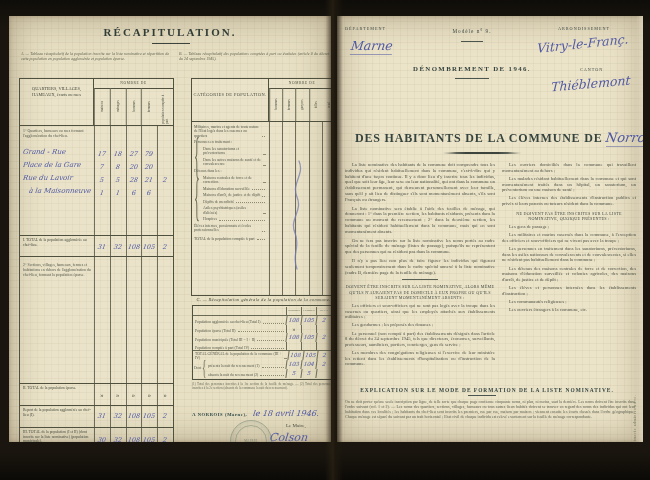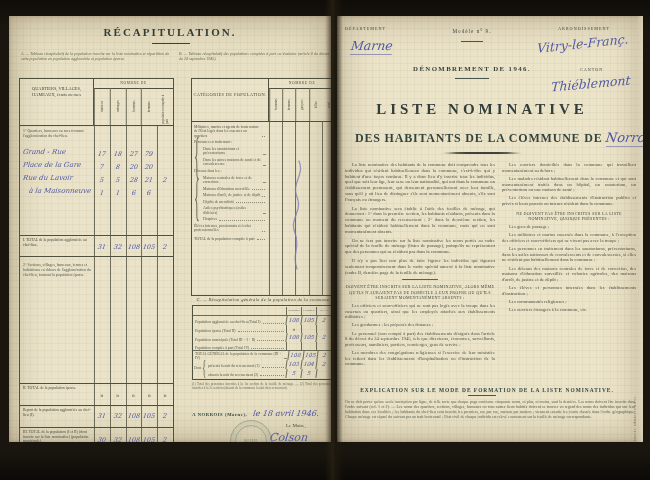--- a/index.html
+++ b/index.html
@@ -410,21 +410,20 @@
 
     <div class="rp-smallcap" style="left:221px;top:10px">ARRONDISSEMENT</div>
     <div class="rp-hand-lg hand" style="left:200px;top:20px;transform:rotate(-6deg) skewX(-8deg)">Vitry-le-Franç.</div>
 
     <div id="rp-denom">DÉNOMBREMENT DE 1946.</div>
     <div id="rp-denom-rule"></div>
 
     <div class="rp-smallcap" style="left:243px;top:51px">CANTON</div>
     <div class="rp-hand-lg hand" style="left:214px;top:60px;transform:rotate(-5deg) skewX(-8deg)">Thiéblemont</div>
 
-    <div id="rp-title">LISTE NOMINATIVE</div>
     <div class="subtitle-row">
       <span class="st">DES HABITANTS DE LA COMMUNE DE</span>
       <span class="commune-fill"><span class="hand">Norrois</span></span>
     </div>
     <div id="rp-flourish"></div>
 
     <div class="col" id="col-l">
       <p>La liste nominative des habitants de la commune doit comprendre tous les individus qui résident habituellement dans la commune, c'est-à-dire qui y habitent d'une façon continue. Il y a donc lieu d'y inscrire tous les individus, quel que soit leur âge, leur sexe ou leur nationalité, qui ont dans la commune un établissement permanent, qui demeurent personnellement avec leur famille, sans qu'il y ait lieu de distinguer s'ils sont momentanément absents, s'ils sont Français ou étrangers.</p>
       <p>La liste nominative sera établie à l'aide des feuilles de ménage, qui donneront : 1° dans la première section, les habitants résidants, présents dans la commune au moment du recensement ; 2° dans la deuxième section, les habitants qui résident habituellement dans la commune, mais qui en sont momentanément absents.</p>
       <p>On ne fera pas inscrire sur la liste nominative les noms portés au cadre spécial de la feuille de ménage (listes de passage), puisqu'ils ne représentent que des personnes qui ne résident pas dans la commune.</p>

